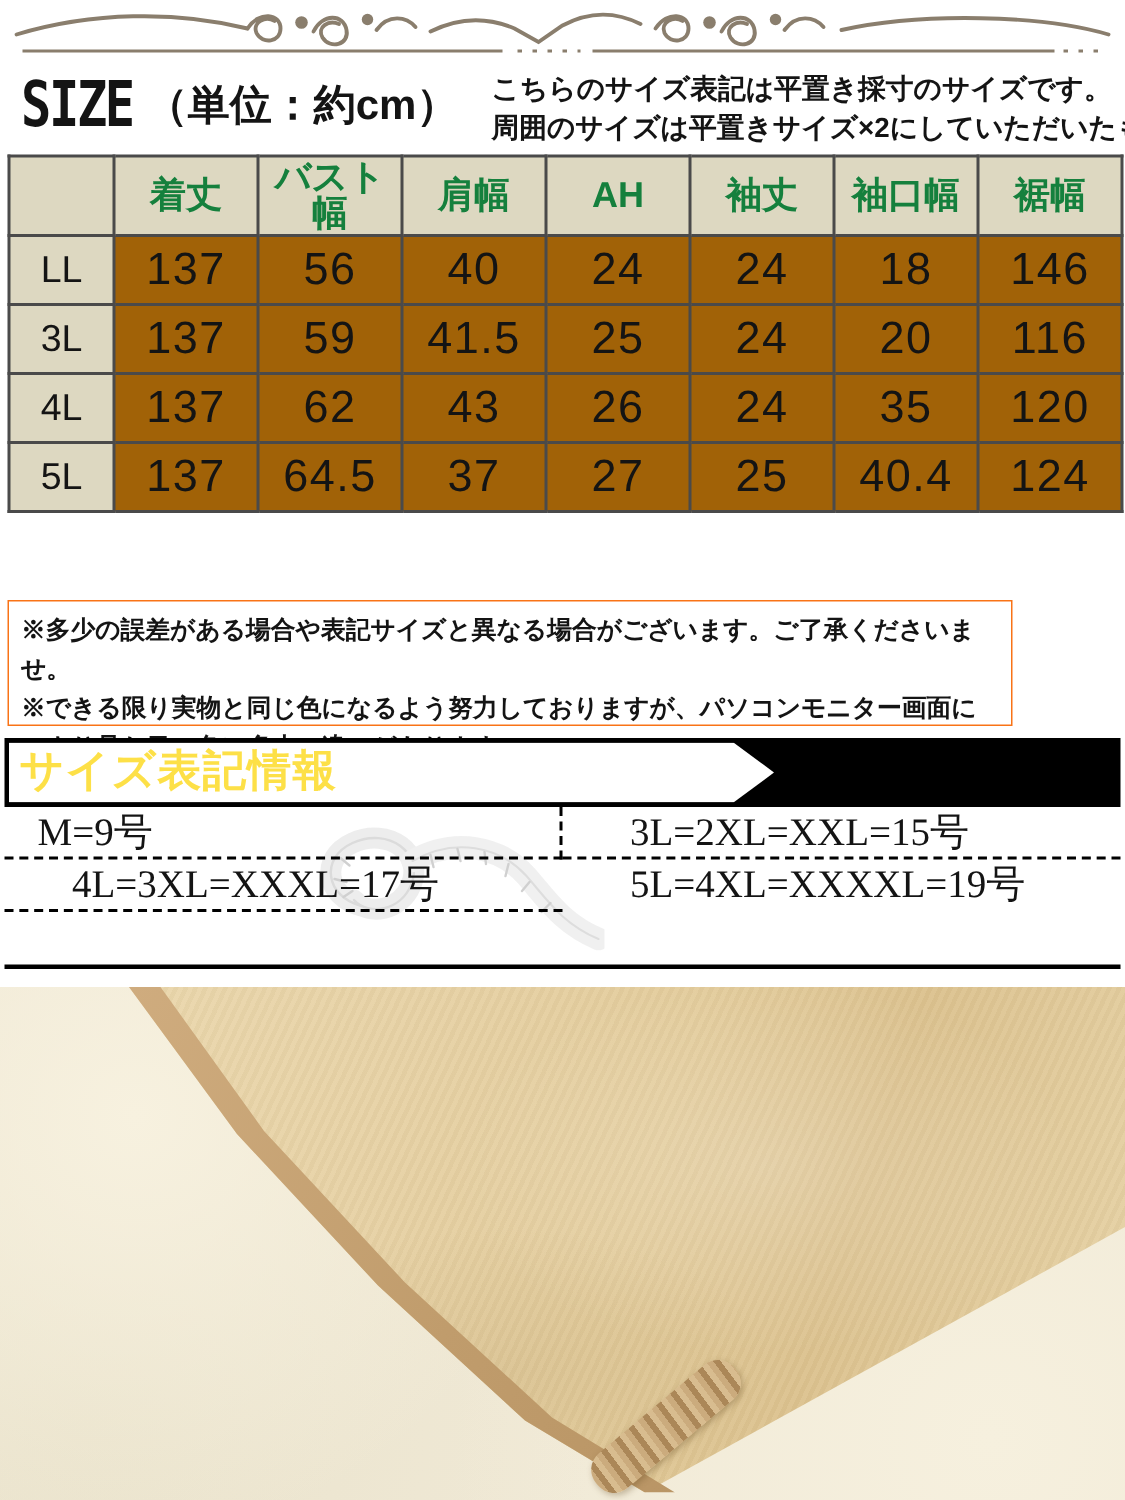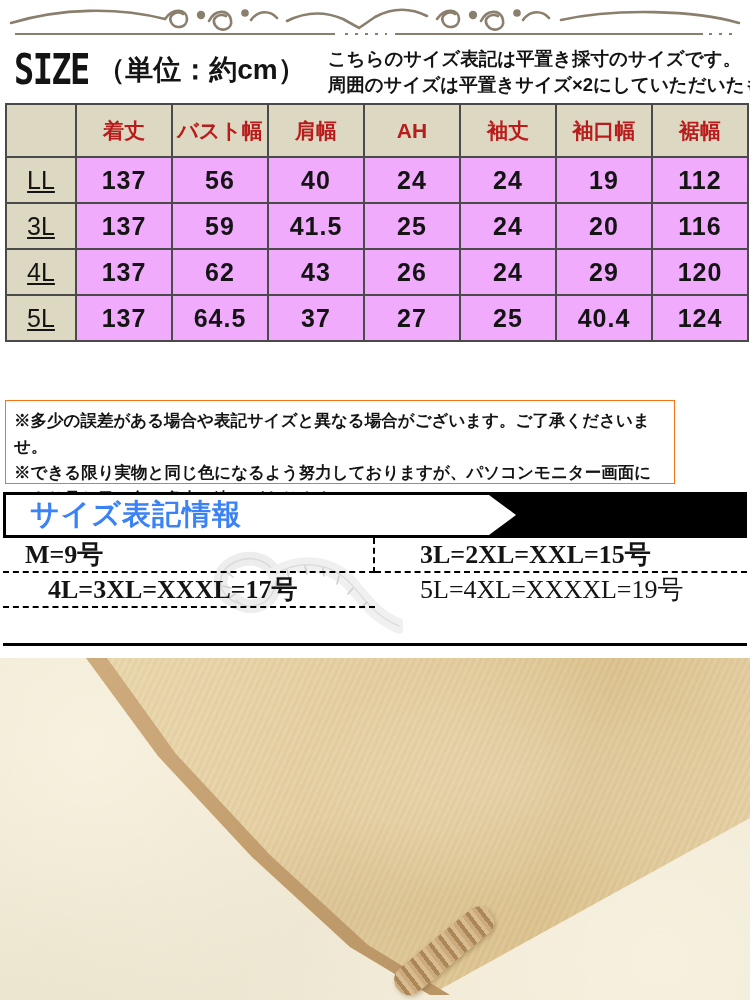--- a/index.html
+++ b/index.html
@@ -16,46 +16,46 @@
   .unit-label{font-weight:700;font-size:28px;line-height:52px;margin-left:-22px;white-space:nowrap;}
   .desc{margin-left:10px;font-weight:700;font-size:18.5px;line-height:26px;padding-top:2px;white-space:nowrap;}
 
   
   table.size-table{position:absolute;left:5px;top:103px;width:742px;border-collapse:collapse;
                    table-layout:fixed;}
   table.size-table col.c0{width:70px;}
   table.size-table col.c{width:96px;}
   table.size-table th,table.size-table td{border:2px solid #4a4a4a;text-align:center;vertical-align:middle;
                    padding:0 4px;}
-  table.size-table thead th{height:51px;background:#ddd8c1;font-size:21px;font-weight:700;line-height:24px;color:#b91c1c;}
-  table.size-table tbody th{height:44px;background:#ddd8c1;font-size:25px;font-weight:500;text-decoration:underline;}
-  table.size-table tbody td{height:44px;background:#f0abfc;font-size:25px;font-weight:700;letter-spacing:1px;}
+  table.size-table thead th{height:51px;background:#ddd8c1;font-size:24px;font-weight:700;line-height:24px;color:#15803d;}
+  table.size-table tbody th{height:44px;background:#ddd8c1;font-size:25px;font-weight:500;}
+  table.size-table tbody td{height:44px;background:#a16207;font-size:30px;font-weight:400;letter-spacing:1px;}
 
   
   .notes{position:absolute;left:5px;top:400px;width:670px;height:84px;border:1px solid #f97316;
          background:#fff;box-sizing:border-box;padding:6px 10px 0 8px;}
   .note{margin:0;font-size:16.5px;font-weight:700;line-height:26px;}
   .note2{padding-left:1em;text-indent:-1em;}
 
   
   .banner{position:absolute;left:3px;top:492px;width:744px;height:46px;background:#000;}
   .banner-arrow{position:absolute;left:3px;top:3px;height:40px;width:510px;background:#fff;
                 clip-path:polygon(0 0,94.7% 0,100% 50%,94.7% 100%,0 100%);}
-  .banner-title{position:absolute;left:27px;top:0;height:46px;line-height:44px;
-                font-family:"Liberation Serif",serif;font-weight:700;font-size:29px;color:#3b82f6;letter-spacing:1px;}
+  .banner-title{position:absolute;left:10px;top:0;height:46px;line-height:44px;
+                font-family:"Liberation Serif",serif;font-weight:700;font-size:29px;color:#fde047;letter-spacing:1px;}
 
   
   .conv{position:absolute;left:3px;top:538px;width:744px;height:105px;border-bottom:3px solid #000;
         background:#fff;}
   .tape{position:absolute;left:180px;top:0;opacity:.65;z-index:0;}
   .conv-grid{position:relative;z-index:1;display:grid;grid-template-columns:1fr 1fr;grid-auto-rows:35px;height:105px;}
   .conv-cell{font-family:"Liberation Serif",serif;font-size:26px;line-height:33px;white-space:nowrap;}
   .conv-cell.l{padding-left:22px;border-right:2px dashed #000;}
   .conv-cell.r{padding-left:45px;}
-  .conv-cell.rowline{border-bottom:2px dashed #000;font-weight:bold;}
+  .conv-cell.rowline{border-bottom:2px dashed #000;}
 
   
   .photo{position:absolute;left:0;top:658px;width:750px;height:342px;overflow:hidden;
          background:
            radial-gradient(circle at 12% 25%, #f7f1df 0, rgba(247,241,223,0) 40%),
            radial-gradient(circle at 8% 85%, #eae3cc 0, rgba(234,227,204,0) 45%),
            radial-gradient(circle at 88% 88%, #f6f0de 0, rgba(246,240,222,0) 50%),
            #f0e9d6;}
   .fabric{position:absolute;inset:0;
           clip-path:polygon(86px 0,750px 0,750px 160px,430px 337px,350px 289px,252px 199px,158px 98px);
@@ -135,41 +135,41 @@
       </tr>
     </thead>
     <tbody>
       <tr>
         <th>LL</th>
         <td>137</td>
         <td>56</td>
         <td>40</td>
         <td>24</td>
         <td>24</td>
-        <td>19</td>
-        <td>112</td>
+        <td>18</td>
+        <td>146</td>
       </tr>
       <tr>
         <th>3L</th>
         <td>137</td>
         <td>59</td>
         <td>41.5</td>
         <td>25</td>
         <td>24</td>
         <td>20</td>
         <td>116</td>
       </tr>
       <tr>
         <th>4L</th>
         <td>137</td>
         <td>62</td>
         <td>43</td>
         <td>26</td>
         <td>24</td>
-        <td>29</td>
+        <td>35</td>
         <td>120</td>
       </tr>
       <tr>
         <th>5L</th>
         <td>137</td>
         <td>64.5</td>
         <td>37</td>
         <td>27</td>
         <td>25</td>
         <td>40.4</td>

